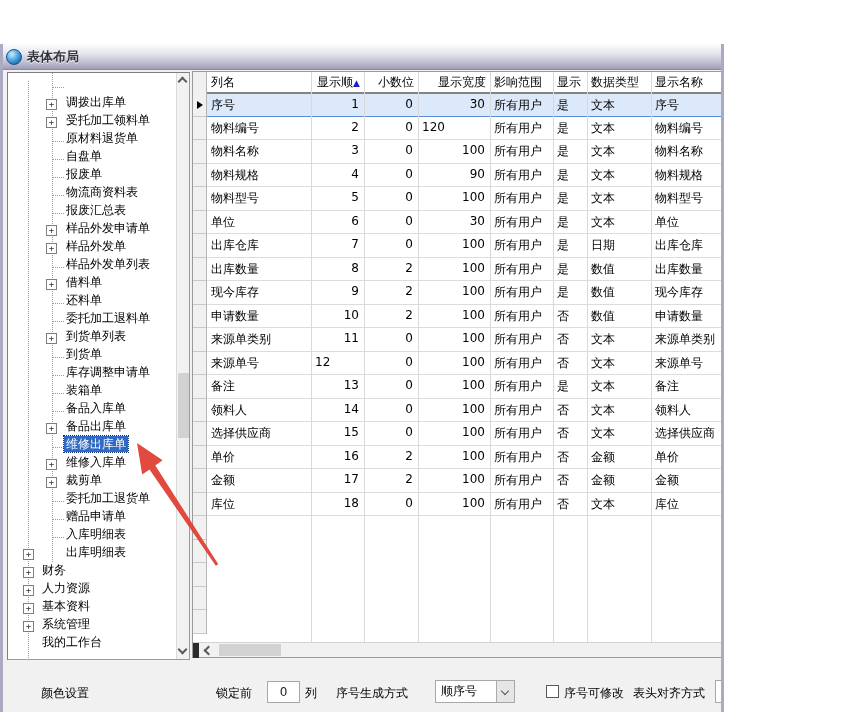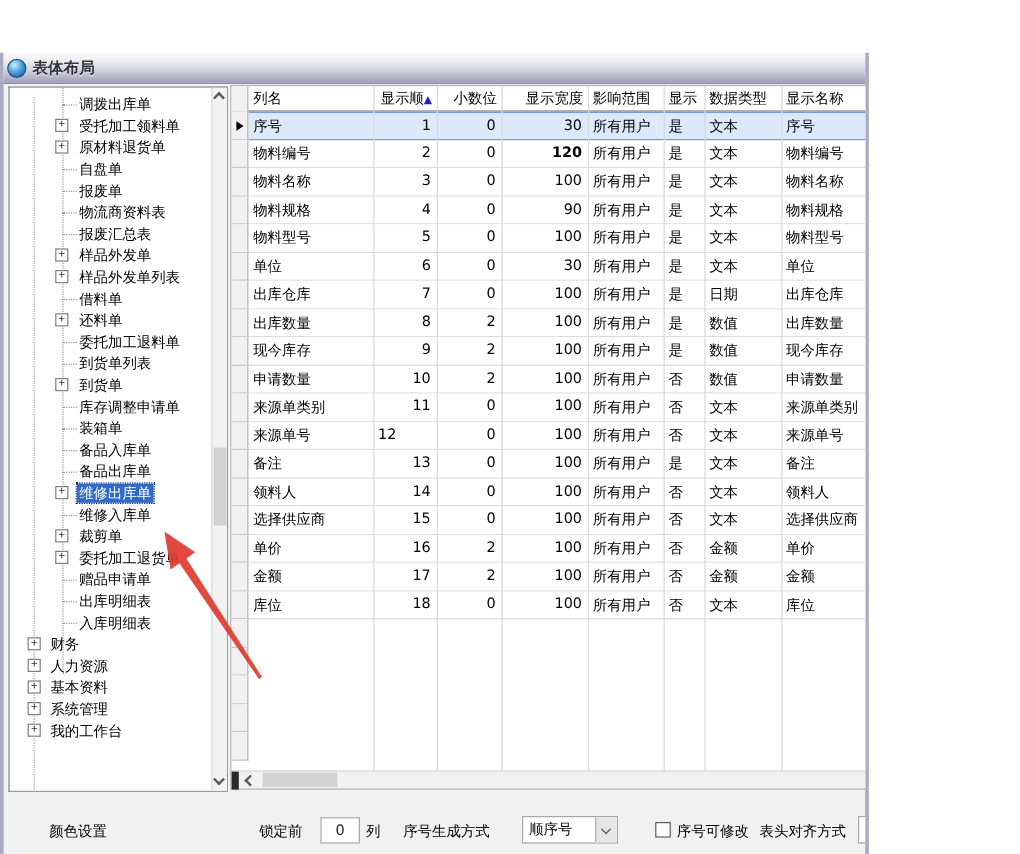--- a/index.html
+++ b/index.html
@@ -30,21 +30,21 @@
     border:1px solid #9B9B9B; border-top-color:#7E7E7E; border-left-color:#7E7E7E; overflow:hidden; }
   .tree-rows { position:absolute; left:0; top:5px; right:14px; }
   .trow { position:relative; height:18px; line-height:18px; white-space:nowrap; }
   .spine { position:absolute; width:0; border-left:1px dotted #9A9A9A; }
   .plusbox { position:absolute; top:3px; width:11px; height:11px; background:#fff; border:1px solid #7E7E7E;
     font:9px "DejaVu Sans Mono", monospace; line-height:9px; text-align:center; color:#333; cursor:pointer; }
   .plusbox.l2 { left:38px; }
   .plusbox.l1 { left:15px; }
   .stub { position:absolute; top:9px; height:0; border-top:1px dotted #9A9A9A; }
   .stub.l2 { left:44px; width:12px; }
-  .tlabel { position:absolute; top:1px; height:16px; line-height:16px; padding:0 2px; cursor:default; }
+  .tlabel { position:absolute; top:16px; height:16px; line-height:16px; padding:0 2px; cursor:default; }
   .tlabel.lv2 { left:56px; }
   .tlabel.lv1 { left:32px; }
   .tlabel.sel { background:#316AC5; color:#fff; outline:1px dotted #10307A; }
   .tree-scroll { position:absolute; right:0; top:0; width:13px; height:100%; background:#F2F2F2; border-left:1px solid #DADADA; }
   .tree-thumb { position:absolute; left:1px; top:300px; width:11px; height:65px; background:#D2D2D2; }
 
   
   .chev { position:absolute; width:7px; height:7px; border-right:2px solid #5A5A5A; border-bottom:2px solid #5A5A5A; }
   .chev.up { transform:rotate(-135deg); }
   .chev.down { transform:rotate(45deg); }
@@ -133,20 +133,24 @@
         </div>
         <div class="trow">
           <div class="stub l2"></div>
           <div class="tlabel lv2">物流商资料表</div>
         </div>
         <div class="trow">
           <div class="stub l2"></div>
           <div class="tlabel lv2">报废汇总表</div>
         </div>
         <div class="trow">
+          <div class="stub l2"></div>
+          <div class="tlabel lv2">样品外发申请单</div>
+        </div>
+        <div class="trow">
           <div class="plusbox l2">+</div>
           <div class="tlabel lv2">样品外发单</div>
         </div>
         <div class="trow">
           <div class="plusbox l2">+</div>
           <div class="tlabel lv2">样品外发单列表</div>
         </div>
         <div class="trow">
           <div class="stub l2"></div>
           <div class="tlabel lv2">借料单</div>
@@ -198,25 +202,25 @@
         <div class="trow">
           <div class="plusbox l2">+</div>
           <div class="tlabel lv2">委托加工退货单</div>
         </div>
         <div class="trow">
           <div class="stub l2"></div>
           <div class="tlabel lv2">赠品申请单</div>
         </div>
         <div class="trow">
           <div class="stub l2"></div>
+          <div class="tlabel lv2">入库明细表</div>
+        </div>
+        <div class="trow">
+          <div class="stub l2"></div>
           <div class="tlabel lv2">出库明细表</div>
-        </div>
-        <div class="trow">
-          <div class="stub l2"></div>
-          <div class="tlabel lv2">入库明细表</div>
         </div>
         <div class="trow">
           <div class="plusbox l1">+</div>
           <div class="tlabel lv1">财务</div>
         </div>
         <div class="trow">
           <div class="plusbox l1">+</div>
           <div class="tlabel lv1">人力资源</div>
         </div>
         <div class="trow">
@@ -264,21 +268,21 @@
             <div class="dcell" style="width: 34px; text-align: left;">是</div>
             <div class="dcell" style="width: 64px; text-align: left;">文本</div>
             <div class="dcell" style="width: 72px; text-align: left;">序号</div>
             <div class="dcell" style="width: 58px; text-align: left;"></div>
             <div class="dcell" style="width: 49px; text-align: left;"></div>
           </div>
           <div class="drow">
             <div class="dcell" style="width: 104px; text-align: left;">物料编号</div>
             <div class="dcell" style="width: 53px; text-align: right;">2</div>
             <div class="dcell" style="width: 54px; text-align: right;">0</div>
-            <div class="dcell" style="width: 72px; text-align: right; font-weight: bold;">120</div>
+            <div class="dcell" style="width: 72px; ">120</div>
             <div class="dcell" style="width: 63px; text-align: left;">所有用户</div>
             <div class="dcell" style="width: 34px; text-align: left;">是</div>
             <div class="dcell" style="width: 64px; text-align: left;">文本</div>
             <div class="dcell" style="width: 72px; text-align: left;">物料编号</div>
             <div class="dcell" style="width: 58px; text-align: left;"></div>
             <div class="dcell" style="width: 49px; text-align: left;"></div>
           </div>
           <div class="drow">
             <div class="dcell" style="width: 104px; text-align: left;">物料名称</div>
             <div class="dcell" style="width: 53px; text-align: right;">3</div>

